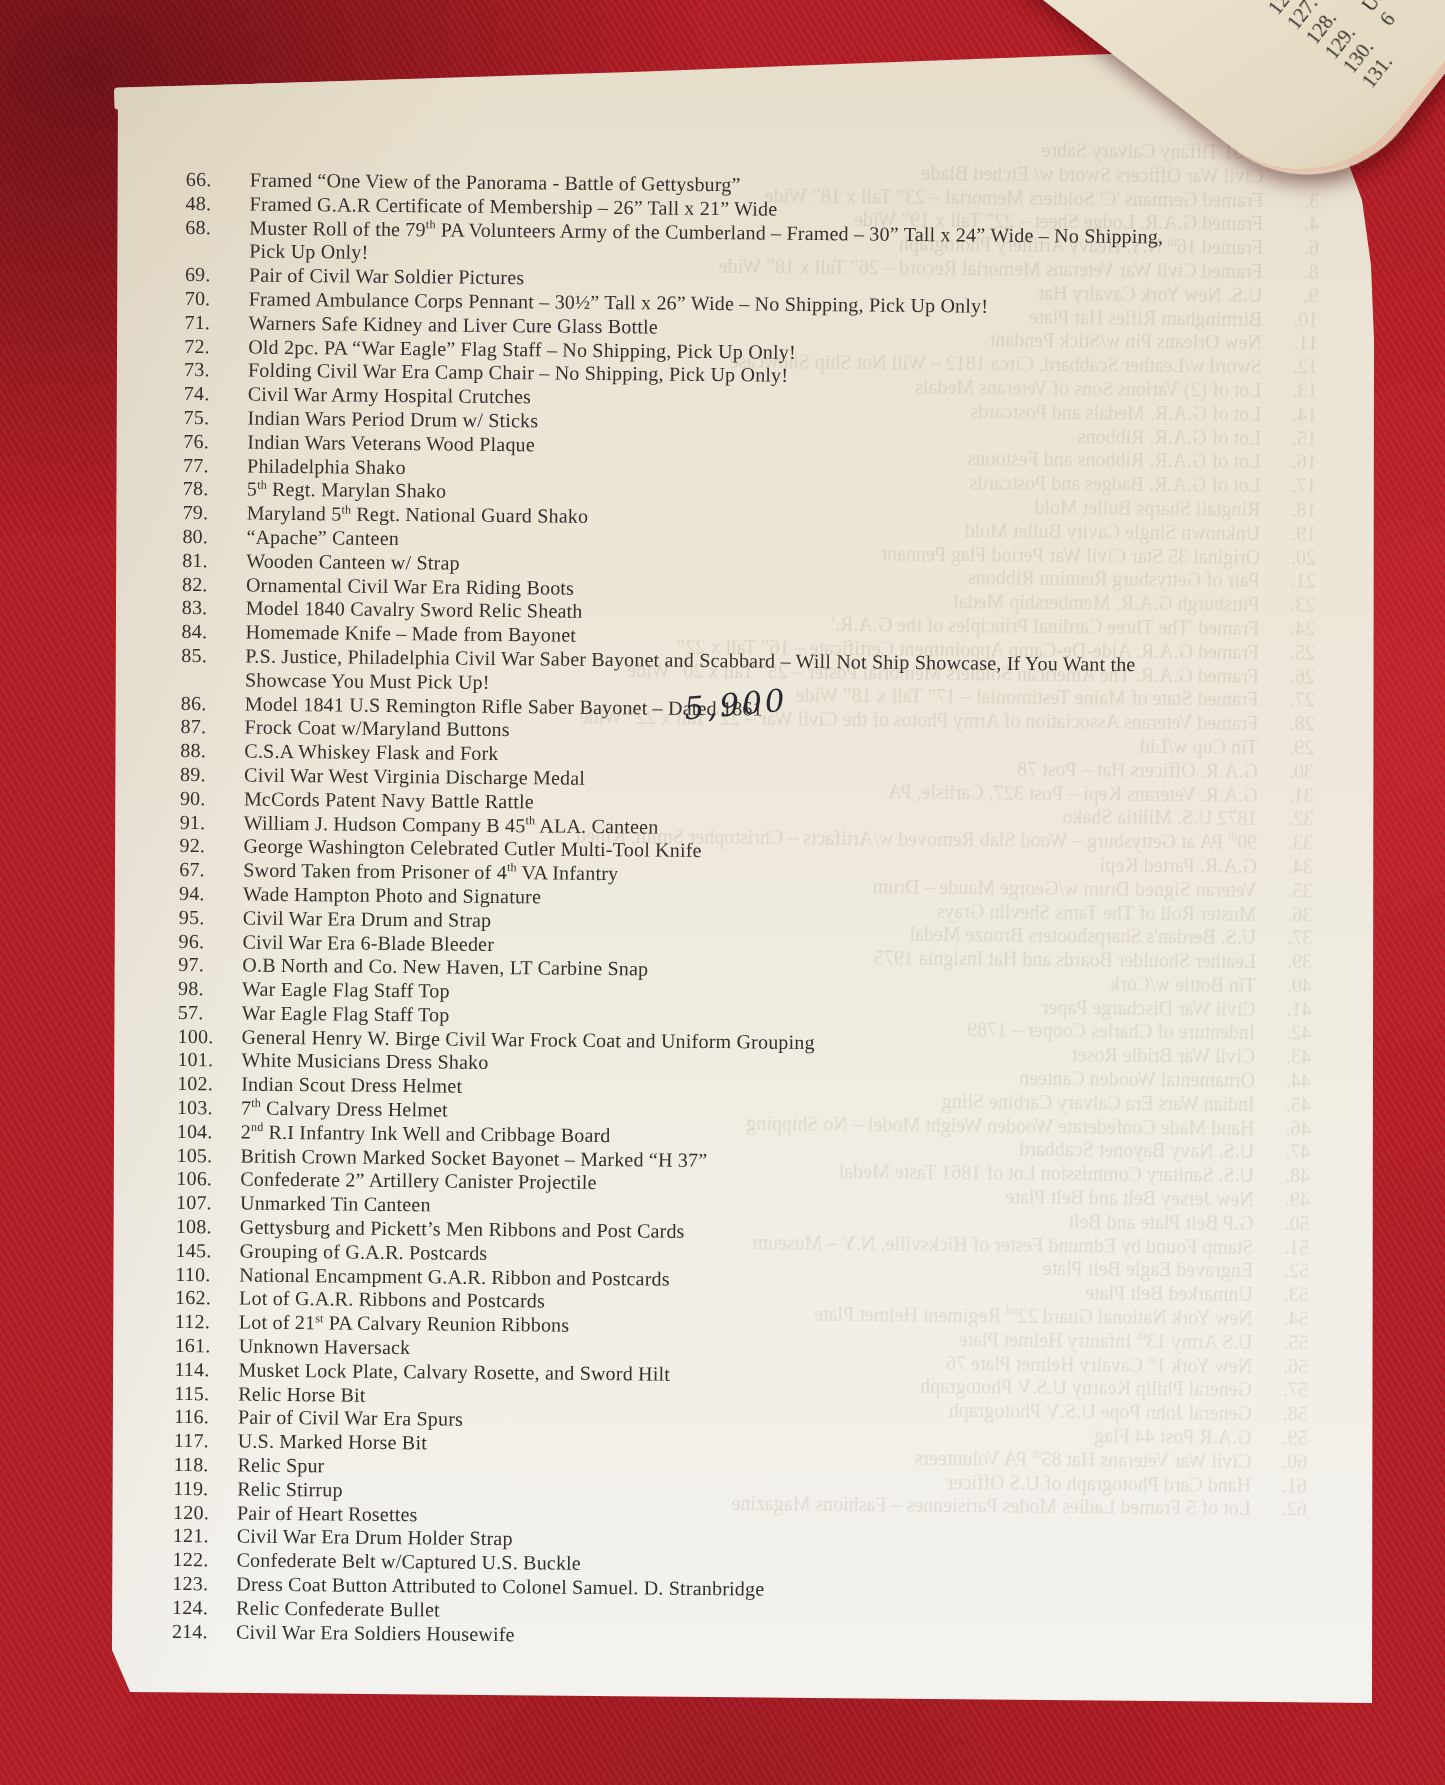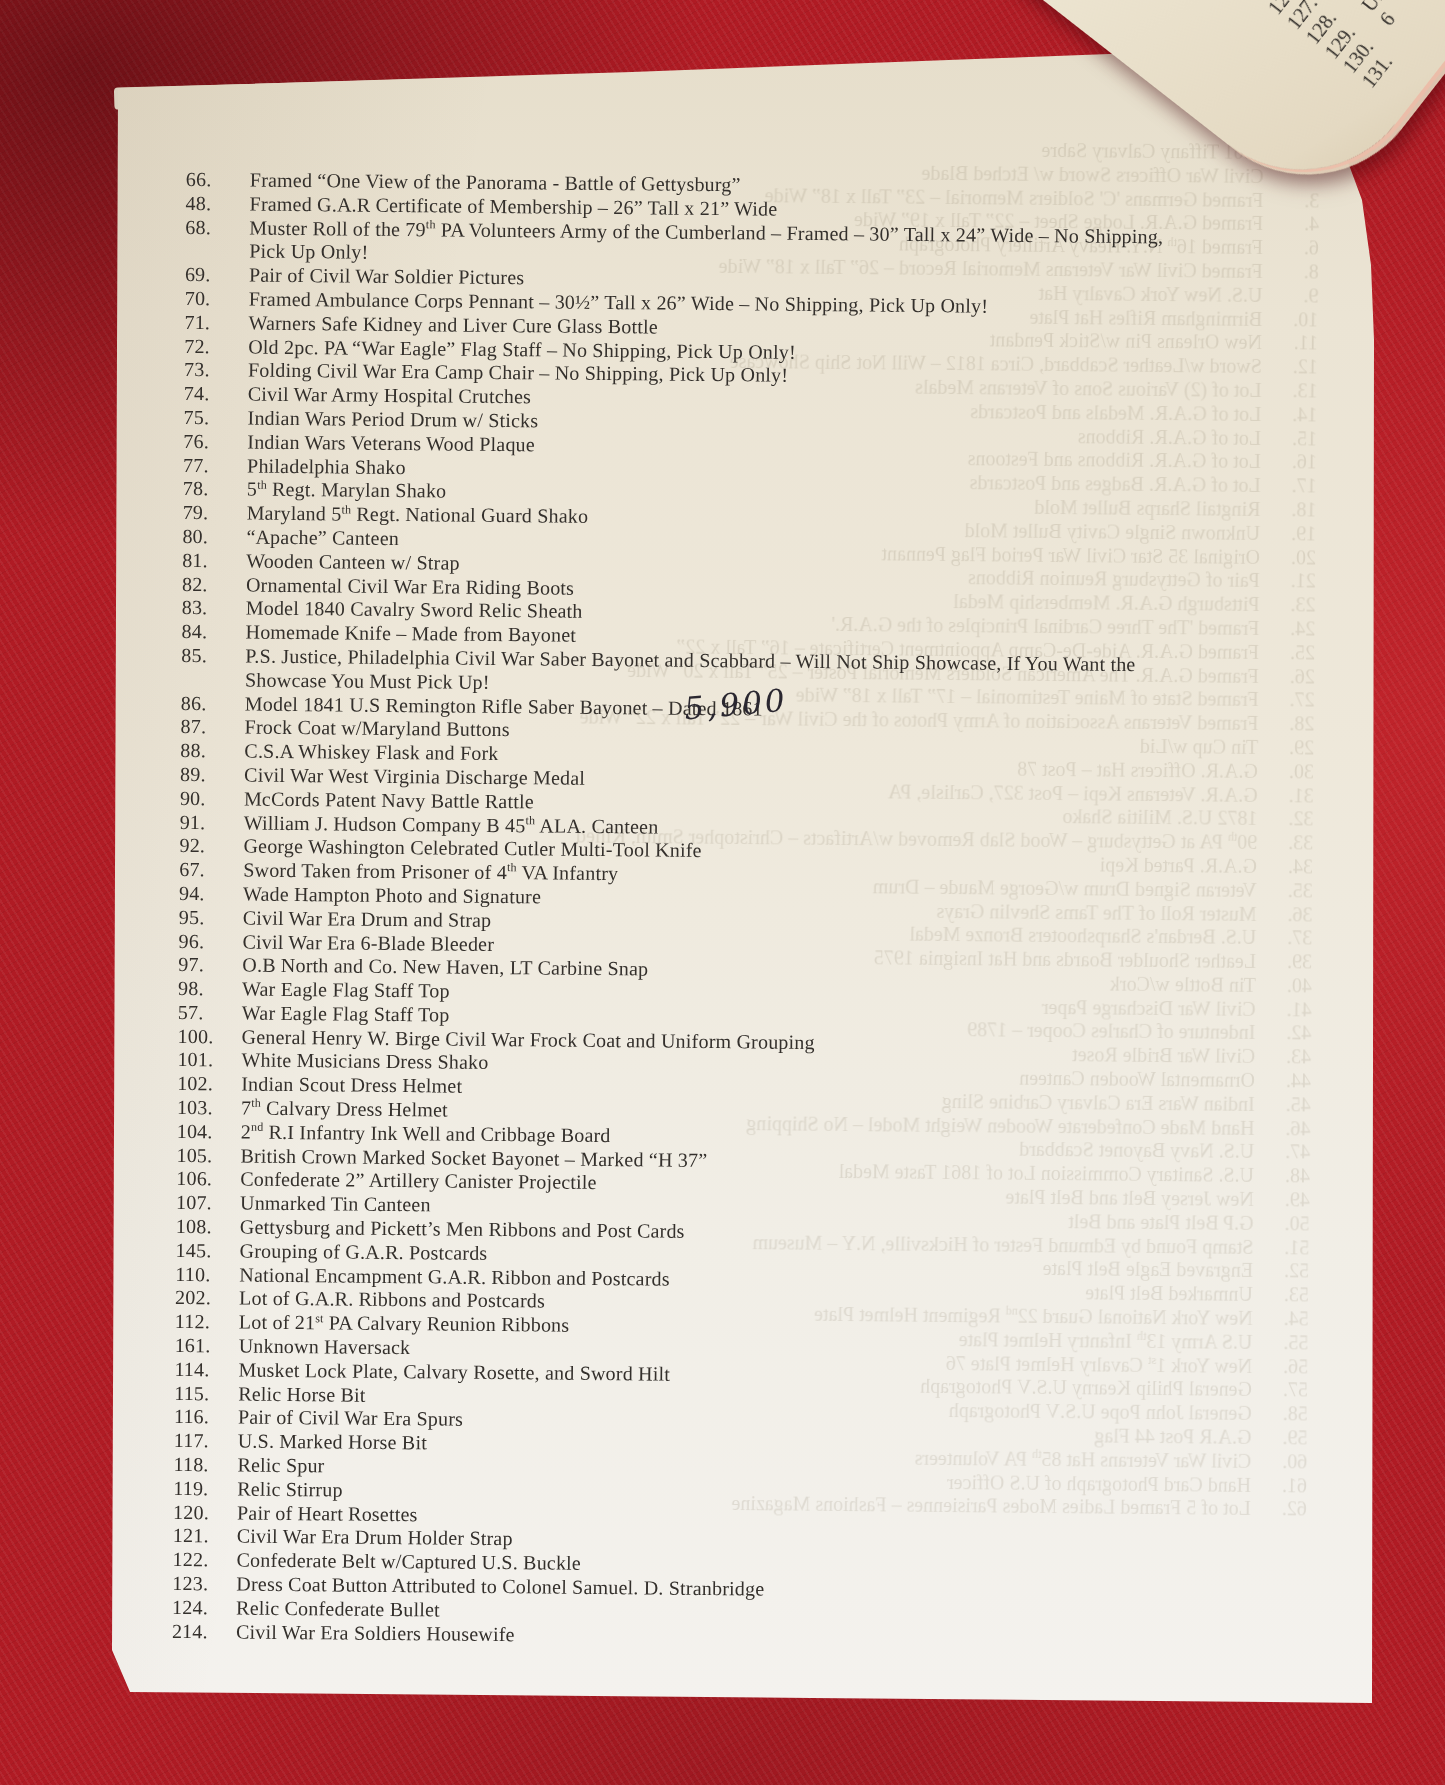--- a/index.html
+++ b/index.html
@@ -485,21 +485,21 @@
         </div>
         <div class="row">
           <span class="num">145.</span>
           <span class="txt">Grouping of G.A.R. Postcards</span>
         </div>
         <div class="row">
           <span class="num">110.</span>
           <span class="txt">National Encampment G.A.R. Ribbon and Postcards</span>
         </div>
         <div class="row">
-          <span class="num">202.</span>
+          <span class="num">162.</span>
           <span class="txt">Lot of G.A.R. Ribbons and Postcards</span>
         </div>
         <div class="row">
           <span class="num">112.</span>
           <span class="txt">Lot of 21<sup>st</sup> PA Calvary Reunion Ribbons</span>
         </div>
         <div class="row">
           <span class="num">161.</span>
           <span class="txt">Unknown Haversack</span>
         </div>

